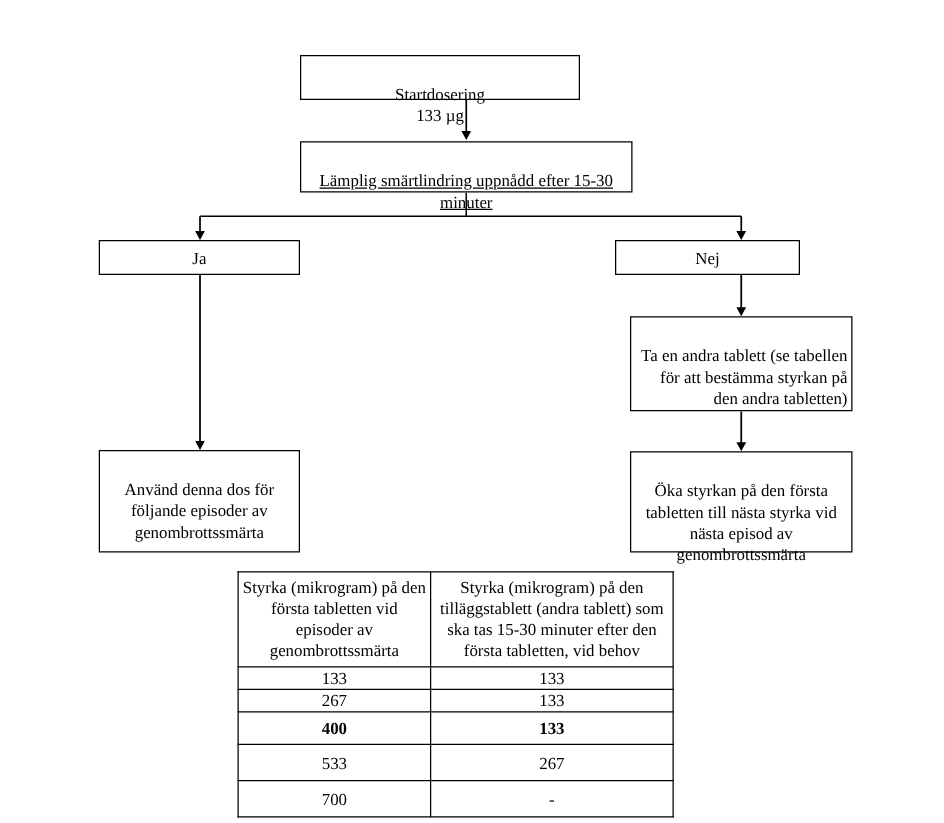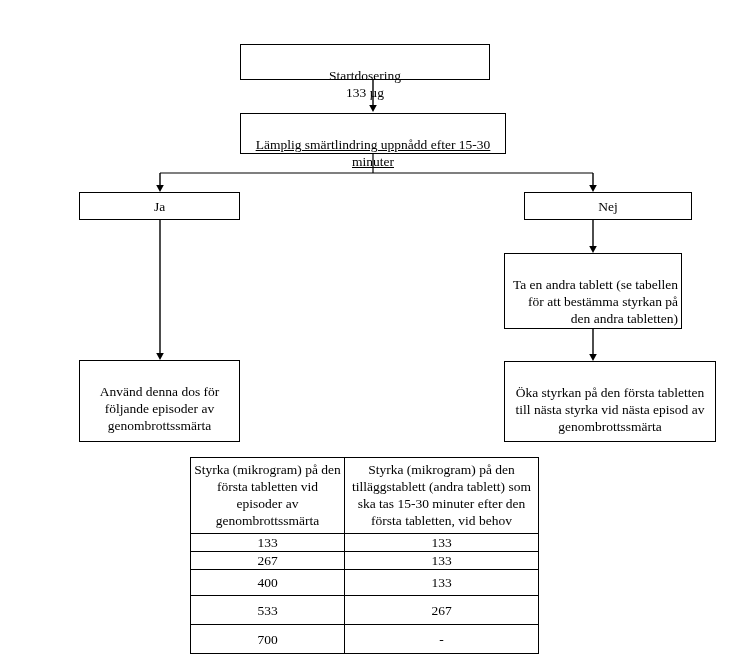--- a/index.html
+++ b/index.html
@@ -43,27 +43,27 @@
     align-items: center;
     justify-content: flex-start;
     padding-top: 0;
   }
   .node .nodetext {
     display: block;
     width: 100%;
     white-space: pre-line;
   }
 
-  #node-start      { left: 240px; top: 44px;  width: 250px; height: 36px; }
+  #node-start      { left: 240px; top: 44px;  width: 224px; height: 36px; }
   #node-relief     { left: 240px; top: 113px; width: 266px; height: 41px; text-decoration: underline; }
   #node-yes        { left: 79px;  top: 192px; width: 161px; height: 28px; }
-  #node-no         { left: 524px; top: 192px; width: 168px; height: 28px; }
+  #node-no         { left: 492px; top: 192px; width: 148px; height: 28px; }
   #node-second     { left: 504px; top: 253px; width: 178px; height: 76px; text-align: right; }
   #node-usedose    { left: 79px;  top: 360px; width: 161px; height: 82px; }
-  #node-increase   { left: 504px; top: 361px; width: 212px; height: 81px; }
+  #node-increase   { left: 504px; top: 361px; width: 178px; height: 81px; }
 
   
   #wires {
     position: absolute;
     left: 0;
     top: 0;
     width: 755px;
     height: 658px;
     pointer-events: none;
   }
@@ -87,21 +87,21 @@
     font-weight: normal;
     padding: 0;
   }
   #dose-table th {
     padding: 3px 2px 4px 2px;
     white-space: pre-line;
   }
   #dose-table col.c1 { width: 154px; }
   #dose-table col.c2 { width: 194px; }
   #dose-table tr.h-sm td { height: 17px; }
-  #dose-table tr.h-md td { height: 25px; }
+  #dose-table tr.h-md td { height: 25px; font-weight: bold; }
   #dose-table tr.h-lg td { height: 28px; margin-top: 47px; }
 </style>
 </head>
 <body>
 
 <div id="canvas">
 
   <svg id="wires" viewBox="0 0 755 658" width="755" height="658" xmlns="http://www.w3.org/2000/svg">
     <defs>
       <marker id="arrowhead" markerWidth="9" markerHeight="9" refX="3.2" refY="4.5" orient="auto" markerUnits="userSpaceOnUse">

